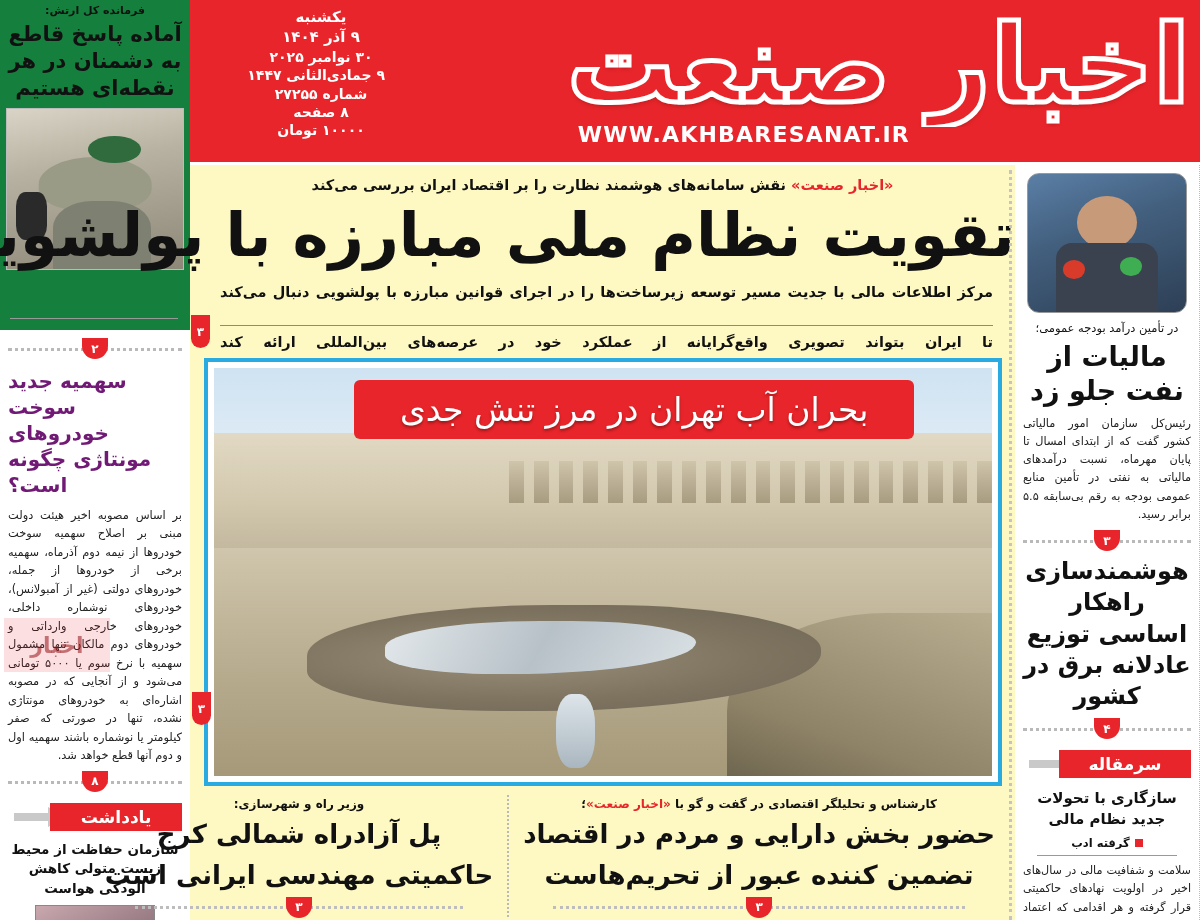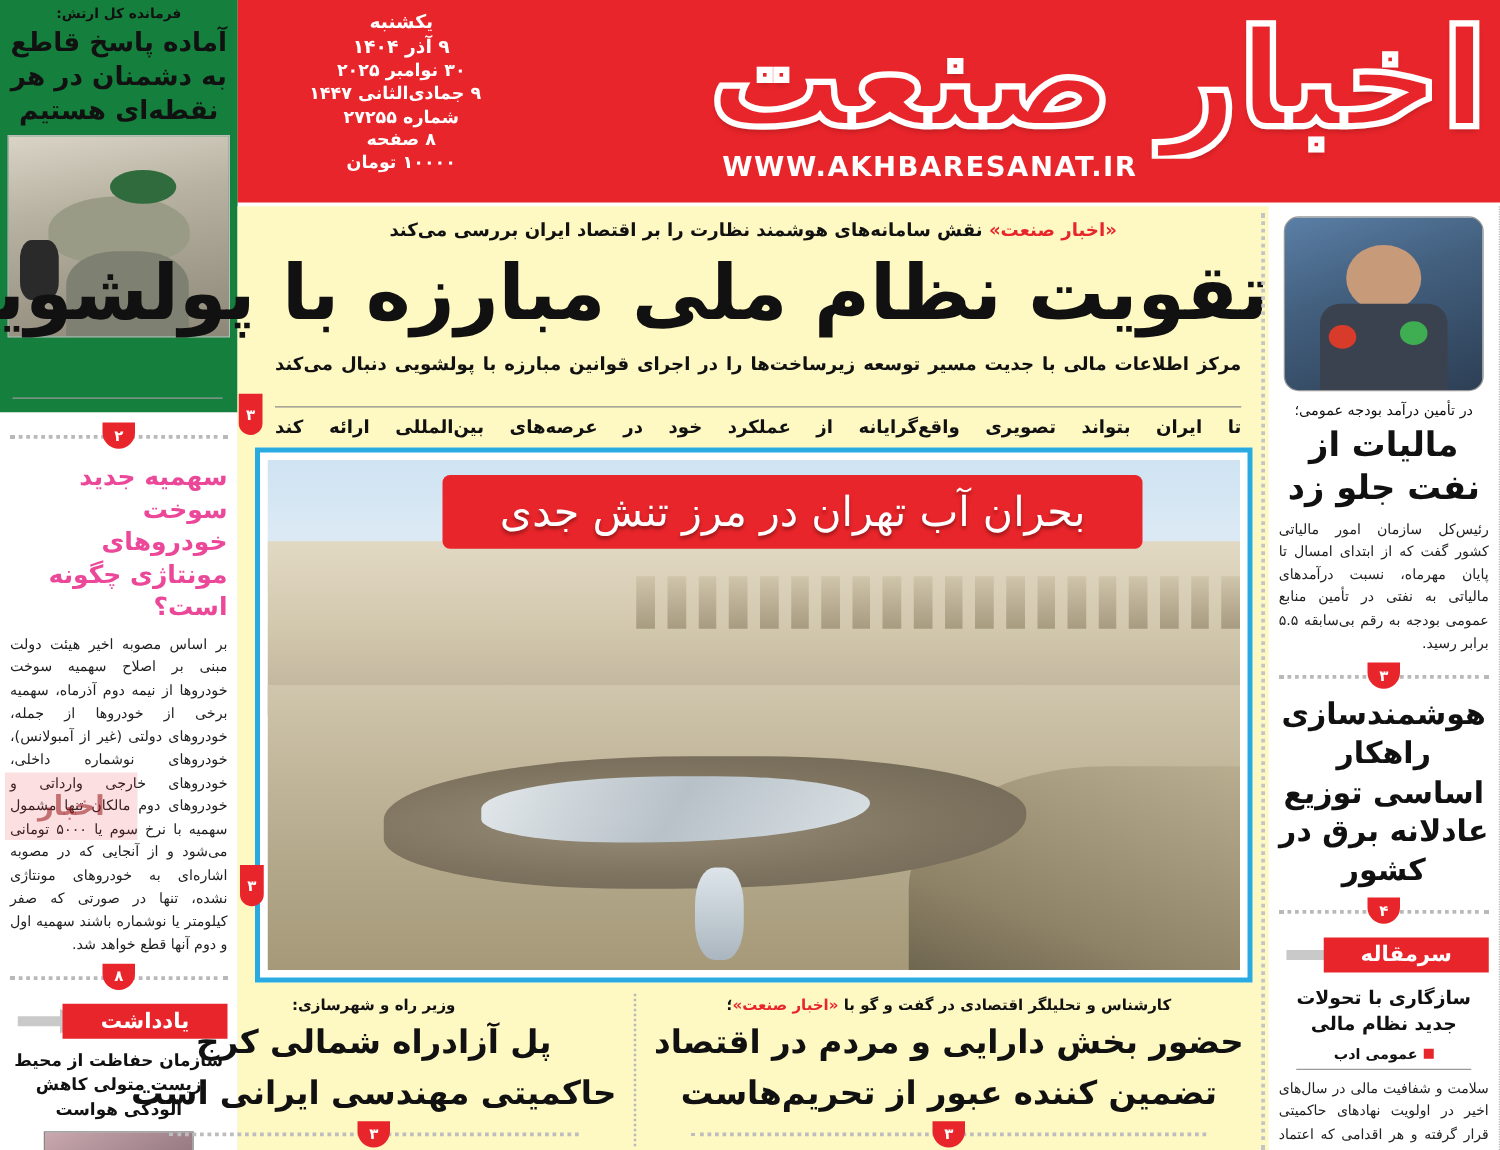--- a/index.html
+++ b/index.html
@@ -44,21 +44,21 @@
     margin-top:6px; width:178px; height:162px; border:1px solid #bbb; overflow:hidden; position:relative;
     background:linear-gradient(170deg,#d9d4c6 0%,#b8b2a2 35%,#8d8778 100%);
   }
   .topleft-sep{ position:absolute; left:10px; top:318px; width:168px; border-top:1px solid #999; }
 
   
   .leftcol{
     position:absolute; left:0; top:330px; width:190px; height:590px;
     padding:2px 8px 0 8px; direction:rtl; background:#fff;
   }
-  .leftcol .l-title{ font-size:20px; font-weight:bold; line-height:1.3; text-align:right; color:#ec4899; margin-top:8px; }
+  .leftcol .l-title{ font-size:20px; font-weight:bold; line-height:1.3; text-align:left; color:#701a75; margin-top:8px; }
   .leftcol .l-body{
     font-size:11.4px; line-height:1.62; text-align:justify; color:#222; margin-top:8px;
     direction:rtl;
   }
   .watermark{
     position:absolute; left:-4px; top:112px; width:106px; height:54px;
     background:rgba(232,37,42,.14); color:rgba(150,20,25,.55);
     font-size:22px; font-weight:bold; display:flex; align-items:center; justify-content:center;
     direction:rtl; pointer-events:none;
   }
@@ -373,19 +373,19 @@
       <div class="arrow">
         <svg width="52" height="20" viewBox="0 0 52 20" aria-hidden="true">
           <path d="M0 6 H34 V0 L52 10 L34 20 V14 H0 Z" fill="#c9c9c9"></path>
         </svg>
       </div>
       <div class="bar">سرمقاله</div>
     </div>
 
     <div class="ed-title">سازگاری با تحولات جدید نظام مالی</div>
     <div class="ed-author">
-      <span class="sq"></span><span>عمومی ادب</span>
+      <span class="sq"></span><span>گرفته ادب</span>
     </div>
     <div class="ed-rule"></div>
     <div class="ed-body">سلامت و شفافیت مالی در سال‌های اخیر در اولویت نهادهای حاکمیتی قرار گرفته و هر اقدامی که اعتماد عمومی به نظام مالی را افزایش دهد قابل تقدیر است. پول‌شویی تبدیل سود حاصل از خلافکاری و فساد به دارایی‌های به ظاهر مشروع است. در فرایند پول‌شویی، پول حاصل از اقدامات غیرقانونی تبدیل به پول یا ثروتی</div>
   </div>
 
 </div>
 
 </body></html>

